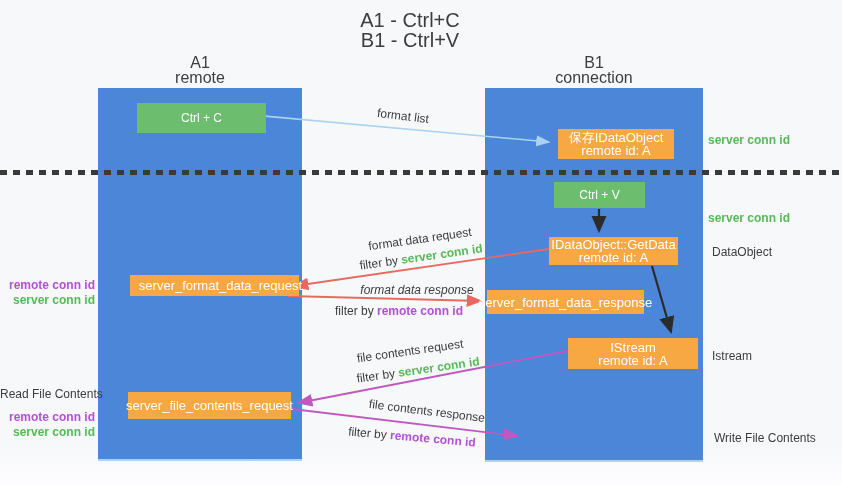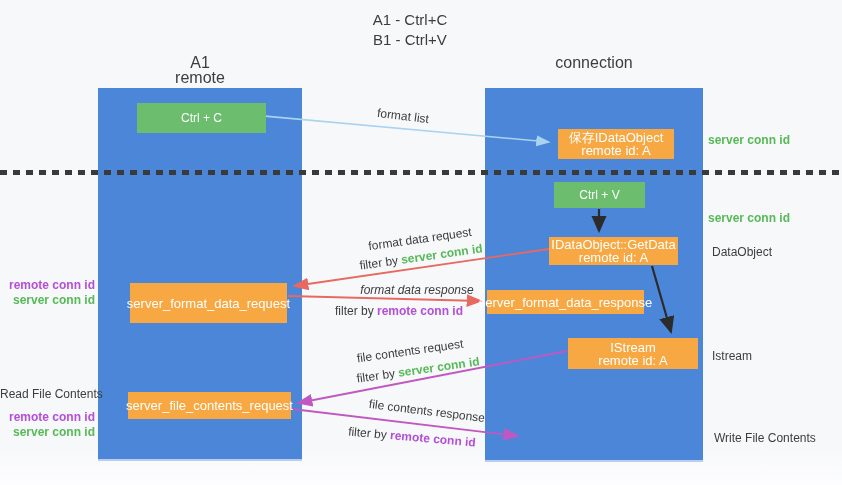--- a/index.html
+++ b/index.html
@@ -2,21 +2,21 @@
 <html style="--background: #f7f8fa; --lane-blue: #4b86d9; --box-green: #6cbe6e; --box-orange: #f8a843; --text-dark: #3d3d3d; --green-label: #57b957; --purple-label: #b44fd6; --arrow-lightblue: #a9d3ef; --arrow-red: #e8695f; --arrow-magenta: #c158c1; --arrow-black: #2b2b2b;"><head>
 <meta charset="utf-8">
 <style>
   html,body{margin:0;padding:0;}
   .canvas{
     position:relative;width:842px;height:485px;overflow:hidden;
     background:linear-gradient(var(--background) 0 92%, #fdfdff);
     font-family:"Liberation Sans", sans-serif;color:var(--text-dark);
   }
   .title{position:absolute;left:290px;top:10px;width:240px;text-align:center;
-         font-size:15px;line-height:20px;color:var(--text-dark);}
+         font-size:20px;line-height:20px;color:var(--text-dark);}
   .col-header{position:absolute;width:140px;text-align:center;font-size:16px;line-height:15px;}
   .lane{position:absolute;background:var(--lane-blue);border-bottom:2px solid #b9cdee;z-index:1;}
   .dotted{position:absolute;left:0;top:170px;width:842px;height:5px;z-index:2;
           background:repeating-linear-gradient(to right, #3a3a3a 0 7px, transparent 7px 13px);}
   .arrow-layer{position:absolute;left:0;top:0;z-index:3;}
   .node{position:absolute;z-index:4;display:flex;flex-direction:column;align-items:center;
         justify-content:center;color:#fff;font-size:13px;line-height:13px;text-align:center;}
   .green{background:var(--box-green);}
   .orange{background:var(--box-orange);}
   .lbl{position:absolute;z-index:4;font-size:12px;white-space:nowrap;color:var(--text-dark);}
@@ -34,20 +34,21 @@
   <div class="title">
     <div>A1 - Ctrl+C</div>
     <div>B1 - Ctrl+V</div>
   </div>
 
   <div class="col-header" style="left:130px;top:55px;">
     <div>A1</div>
     <div>remote</div>
   </div>
   <div class="col-header" style="left:524px;top:55px;">
+    <div>B1</div>
     <div>connection</div>
   </div>
 
   <div class="lane" style="left:98px;top:88px;width:204px;height:371px;"></div>
   <div class="lane" style="left:485px;top:88px;width:218px;height:372px;"></div>
 
   <div class="dotted"></div>
 
   <svg class="arrow-layer" width="842" height="485" viewBox="0 0 842 485">
     <defs>
@@ -84,21 +85,21 @@
 
   <div class="node green" style="left:554px;top:182px;width:91px;height:26px;font-size:12px;">
     <div>Ctrl + V</div>
   </div>
 
   <div class="node orange" style="left:549px;top:237px;width:129px;height:28px;">
     <div>IDataObject::GetData</div>
     <div>remote id: A</div>
   </div>
 
-  <div class="node orange" style="left:130px;top:283px;width:157px;height:40px;">
+  <div class="node orange" style="left:130px;top:275px;width:157px;height:21px;padding-left:12px;">
     <div>server_format_data_request</div>
   </div>
 
   <div class="node orange" style="left:487px;top:290px;width:157px;height:24px;">
     <div>server_format_data_response</div>
   </div>
 
   <div class="node orange" style="left:568px;top:338px;width:130px;height:31px;">
     <div>IStream</div>
     <div>remote id: A</div>

